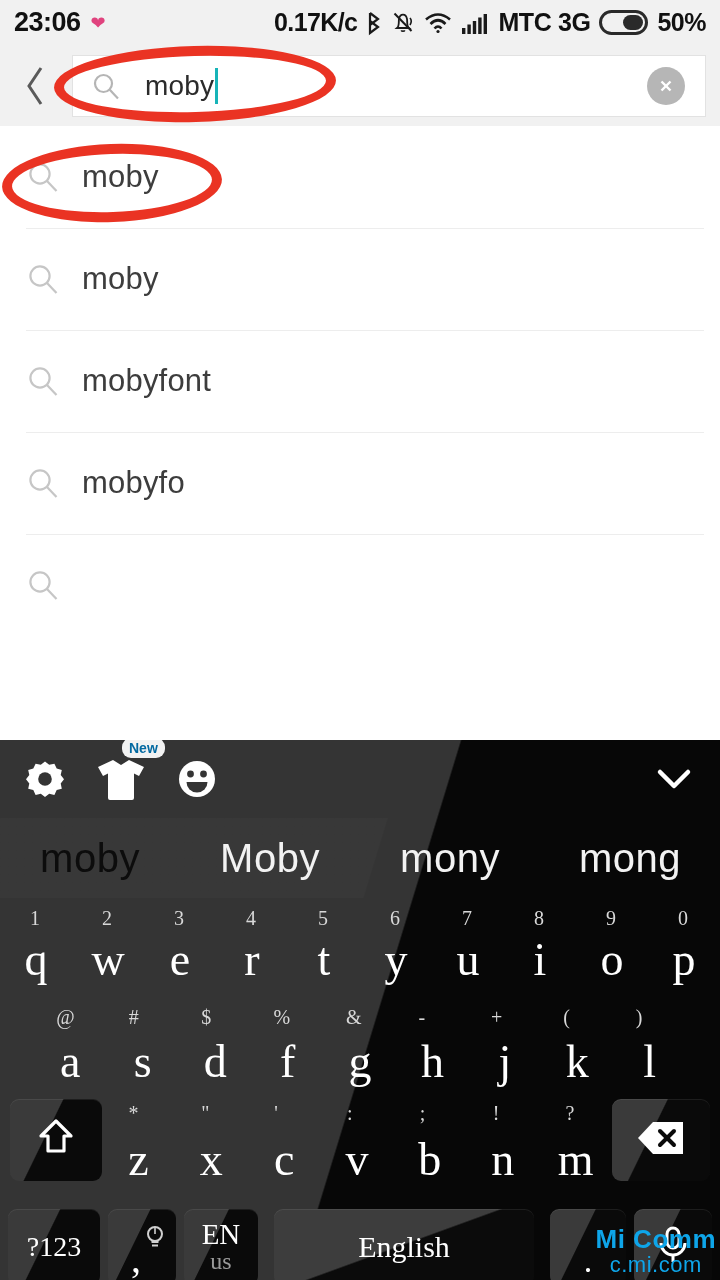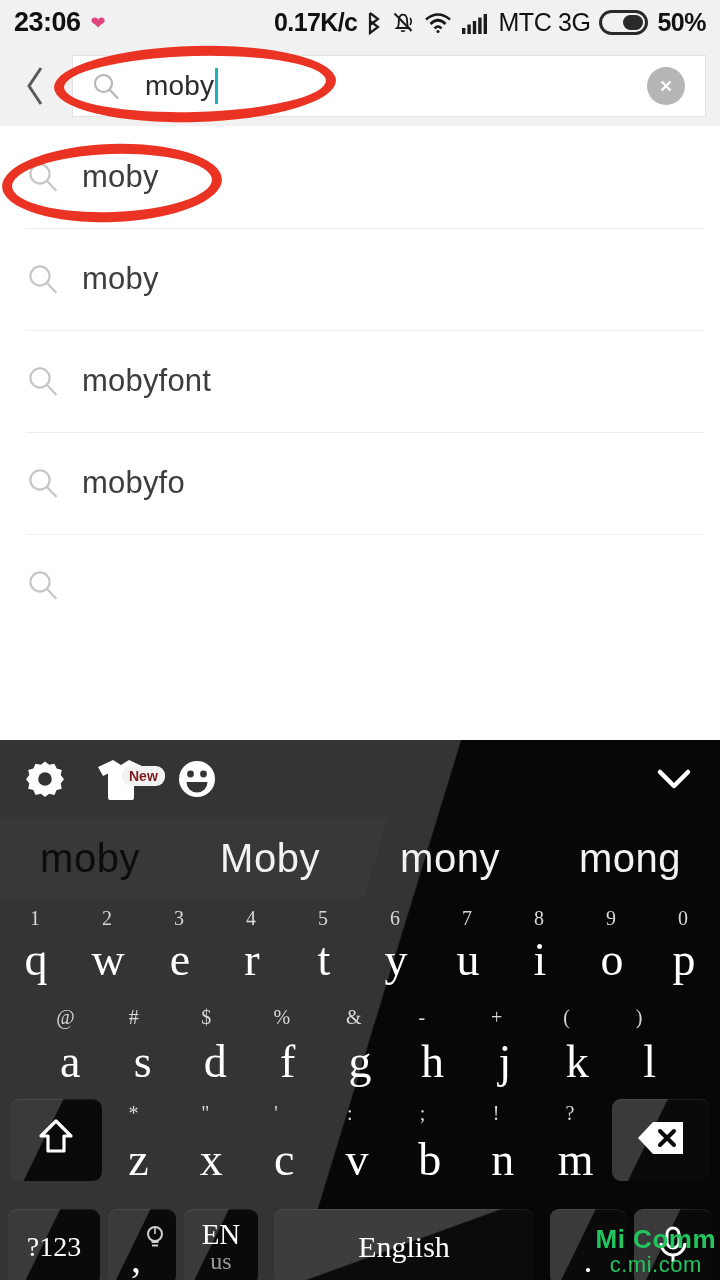--- a/index.html
+++ b/index.html
@@ -18,21 +18,21 @@
     display:flex; align-items:center;
     padding: 0 14px;
     color:#111;
   }
   .sb-left { display:flex; align-items:center; gap:10px; }
   .sb-time { font-size:27px; font-weight:bold; letter-spacing:-0.5px; }
   .sb-heart { font-size:18px; color:#e0437e; line-height:1; }
   .sb-right { margin-left:auto; display:flex; align-items:center; gap:9px; }
   .sb-speed { font-size:25px; font-weight:bold; letter-spacing:-0.6px; }
   .sb-ico { display:inline-flex; align-items:center; }
-  .sb-carrier { font-size:25px; font-weight:normal; letter-spacing:-0.4px; }
+  .sb-carrier { font-size:25px; font-weight:bold; letter-spacing:-0.4px; }
   .sb-batt {
     width:49px; height:25px; border:3px solid #2a2a2a; border-radius:13px;
     position:relative; display:inline-block;
   }
   .sb-batt::after{
     content:""; position:absolute; right:2px; top:2px; bottom:2px; width:20px;
     background:#2a2a2a; border-radius:8px;
   }
   .sb-pct { font-size:25px; font-weight:bold; letter-spacing:-0.5px; }
 
@@ -96,22 +96,22 @@
   }
   .kb-inner { position:relative; width:100%; height:100%; }
 
   .kb-toolbar {
     position:relative; height:78px; display:flex; align-items:center; padding:0 22px;
   }
   .tb-icons { display:flex; align-items:center; gap:28px; }
   .tb-ico { position:relative; display:flex; align-items:center; justify-content:center; color:#fff; }
   .tb-badge {
     position:absolute; top:-18px; left:26px;
-    background:#f2f2f2; color:#7f1d1d; font-size:14px; font-weight:bold;
-    padding:2px 7px; border-radius:9px; line-height:1.15;margin-top:28px;
+    background:#f2f2f2; color:#0369a1; font-size:14px; font-weight:bold;
+    padding:2px 7px; border-radius:9px; line-height:1.15;
   }
   .tb-chevron { margin-left:auto; color:#fff; display:flex; align-items:center; }
 
   .kb-sugg {
     position:relative; height:80px; display:flex; align-items:center;
     background: linear-gradient(107deg, rgba(255,255,255,0.02) 0%, rgba(255,255,255,0.02) 52%, rgba(0,0,0,0.0) 52.2%);
   }
   .kbs {
     flex:1; text-align:center; font-size:40px; letter-spacing:0.5px;
     font-family:"Liberation Sans", sans-serif;
@@ -159,21 +159,21 @@
   .k-lang .us { font-size:24px; color:#9a9a9a; font-family:"Liberation Serif", serif; }
   .k-space { flex:1; height:76px; margin:0 8px; font-size:30px; font-family:"Liberation Serif", serif;
              background: linear-gradient(160deg,#3d3d3d 0%,#3d3d3d 48%,#0b0b0b 49%,#0b0b0b 100%); }
   .k-dot { width:76px; height:76px; font-size:34px; font-family:"Liberation Serif", serif; }
   .k-dot .dglyph { position:relative; top:14px; }
   .k-mic { width:78px; height:76px; }
   .kb-bottom { display:flex; align-items:center; gap:8px; padding:0 8px; height:95px; }
 
   .watermark {
     position:absolute; right:4px; bottom:4px; text-align:center;
-    color:#22c55e; pointer-events:none; line-height:1.05;
+    color:#0ea5e9; pointer-events:none; line-height:1.05;
   }
   .wm1 { font-size:26px; font-weight:bold; letter-spacing:0.5px; }
   .wm2 { font-size:22px; letter-spacing:0.5px; }
 </style>
 </head>
 <body>
 
 <div class="screen">
 
   <div class="statusbar">

